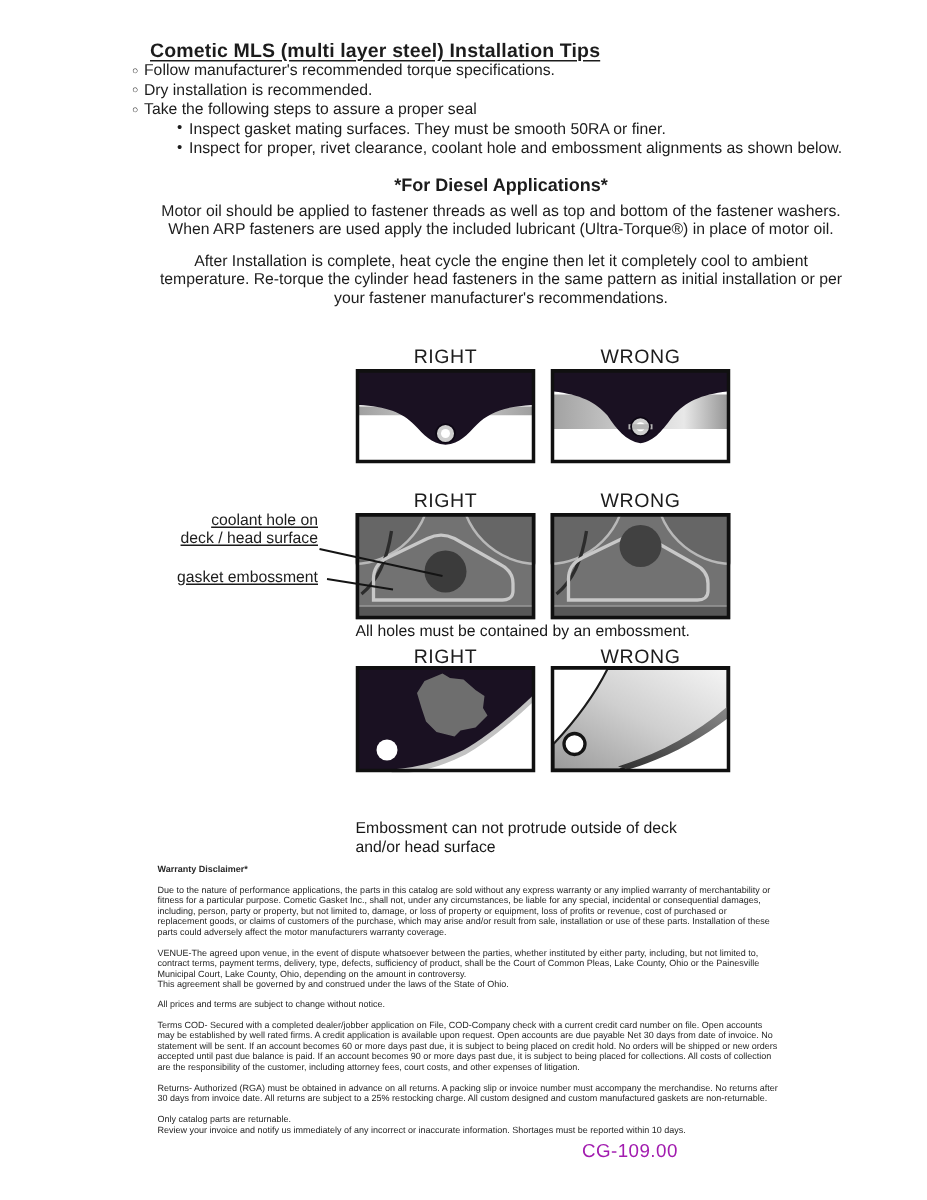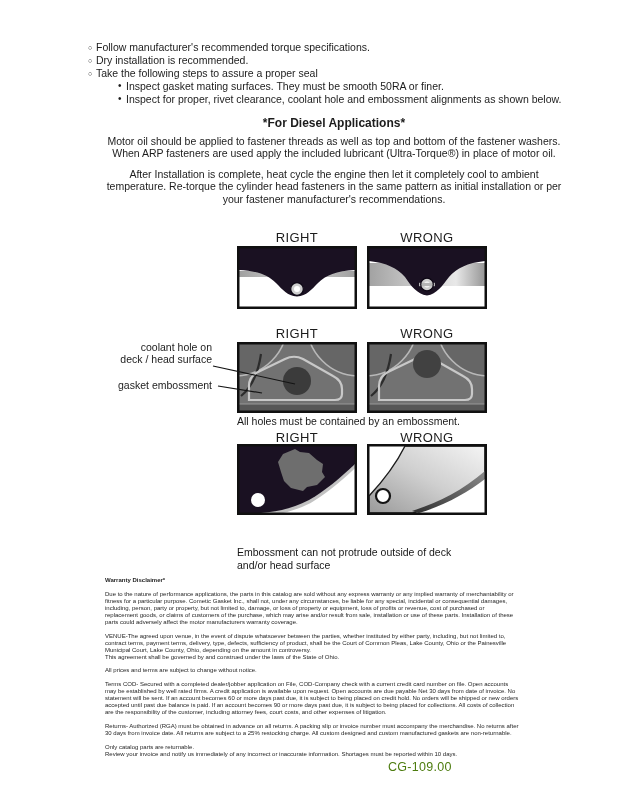--- a/index.html
+++ b/index.html
@@ -15,36 +15,37 @@
   .b-marker{width:8px;font-size:7px;line-height:13px;flex:0 0 8px;}
   .sub{margin-left:30px;}
   .s-marker{width:8px;font-size:10px;line-height:12px;flex:0 0 8px;}
   
   .diesel{left:100px;top:117px;width:468px;font-size:10.5px;line-height:12.5px;text-align:center;}
   .diesel h2{margin:0 0 5px 0;font-size:12px;font-weight:bold;}
   .diesel p{margin:0 0 8px 0;}
   
   .rw{width:120px;text-align:center;font-size:13px;font-weight:normal;letter-spacing:.4px;}
   .cap{font-size:10.5px;line-height:12.5px;color:#181818;white-space:nowrap;}
-  .ptr-label{width:100px;text-align:right;font-size:10.5px;line-height:11.5px;}
+  .ptr-label{width:100px;text-align:right;font-size:10.5px;line-height:11.5px;text-decoration:underline;}
   svg.box{display:block;}
   .overlay{z-index:3;}
   
   .warranty{left:105px;top:577px;width:414px;font-size:6px;line-height:7.1px;color:#262626;}
   .warranty h3{margin:0 0 6.5px 0;font-size:6px;font-weight:bold;}
   .warranty p{margin:0;}
   .warranty p.gap{margin-top:6.5px;}
   
-  .footer{left:388px;top:760px;font-size:12.5px;letter-spacing:.3px;color:#4d7c0f;}
+  .footer{left:388px;top:760px;font-size:12.5px;letter-spacing:.3px;color:#a21caf;}
 </style>
 </head>
 <body>
 
 <div id="page">
 
+  <div class="abs title">Cometic MLS (multi layer steel) Installation Tips</div>
 
   <div class="abs tips">
     <div class="tip-row">
       <span class="b-marker">○</span>
       <span>Follow manufacturer's recommended torque specifications.</span>
     </div>
     <div class="tip-row">
       <span class="b-marker">○</span>
       <span>Dry installation is recommended.</span>
     </div>

